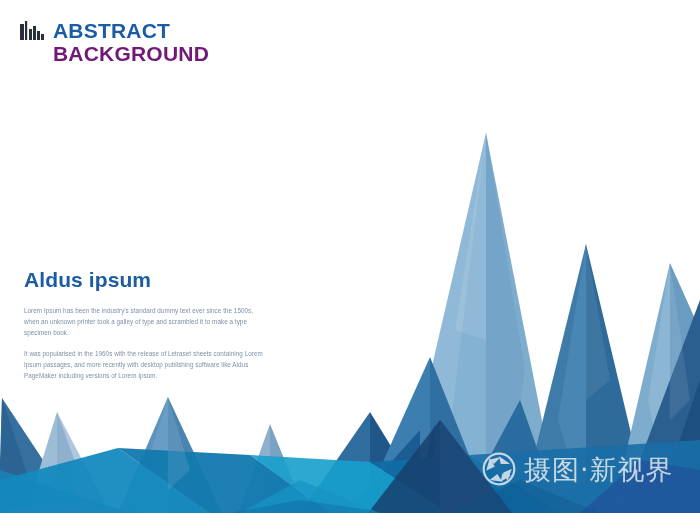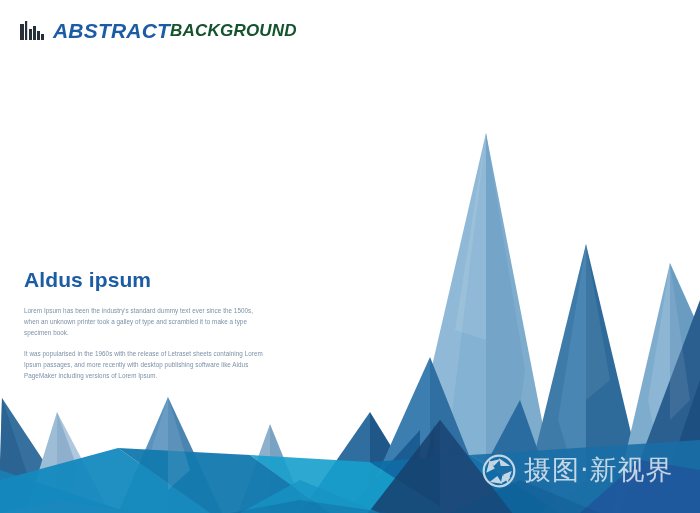--- a/index.html
+++ b/index.html
@@ -34,35 +34,34 @@
     z-index: 5;
   }
   .brand-mark {
     width: 26px;
     height: 19px;
     flex: 0 0 auto;
     margin-top: 1px;
   }
   .brand-words {
     display: flex;
-    flex-direction: row;
+    flex-direction: column;
     line-height: 1.0;
-    font-style: italic;
   }
   .brand-line1 {
     font-size: 21px;
     font-weight: bold;
     letter-spacing: 0.2px;
     color: #1b5ca5;
   }
   .brand-line2 {
-    font-size: 17px;
+    font-size: 21px;
     font-weight: bold;
     letter-spacing: 0.2px;
-    color: #14532d;
+    color: #701a75;
     margin-top: 2px;
   }
 
   
   .copy {
     position: absolute;
     left: 24px;
     top: 268px;
     width: 240px;
     z-index: 5;
@@ -82,21 +81,21 @@
     letter-spacing: 0.05px;
   }
   .copy-para:last-child { margin-bottom: 0; }
 
   
   .watermark {
     position: absolute;
     left: 482px;
     top: 452px;
     display: flex;
-    align-items: flex-end;
+    align-items: flex-start;
     gap: 8px;
     z-index: 6;
     opacity: 0.82;
   }
   .wm-icon { width: 34px; height: 34px; flex: 0 0 auto; }
   .wm-text {
     font-size: 27px;
     color: #e9eef3;
     letter-spacing: 1px;
     white-space: nowrap;

